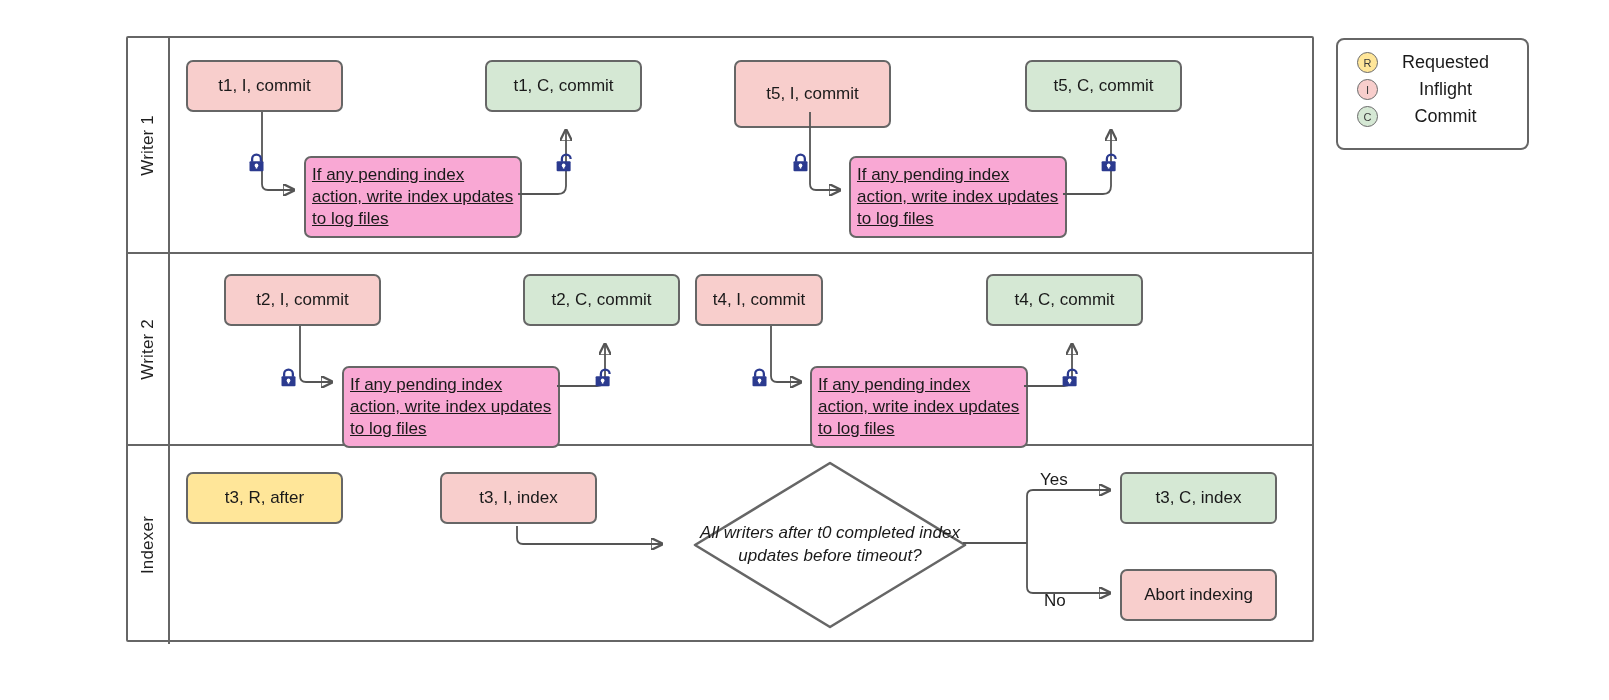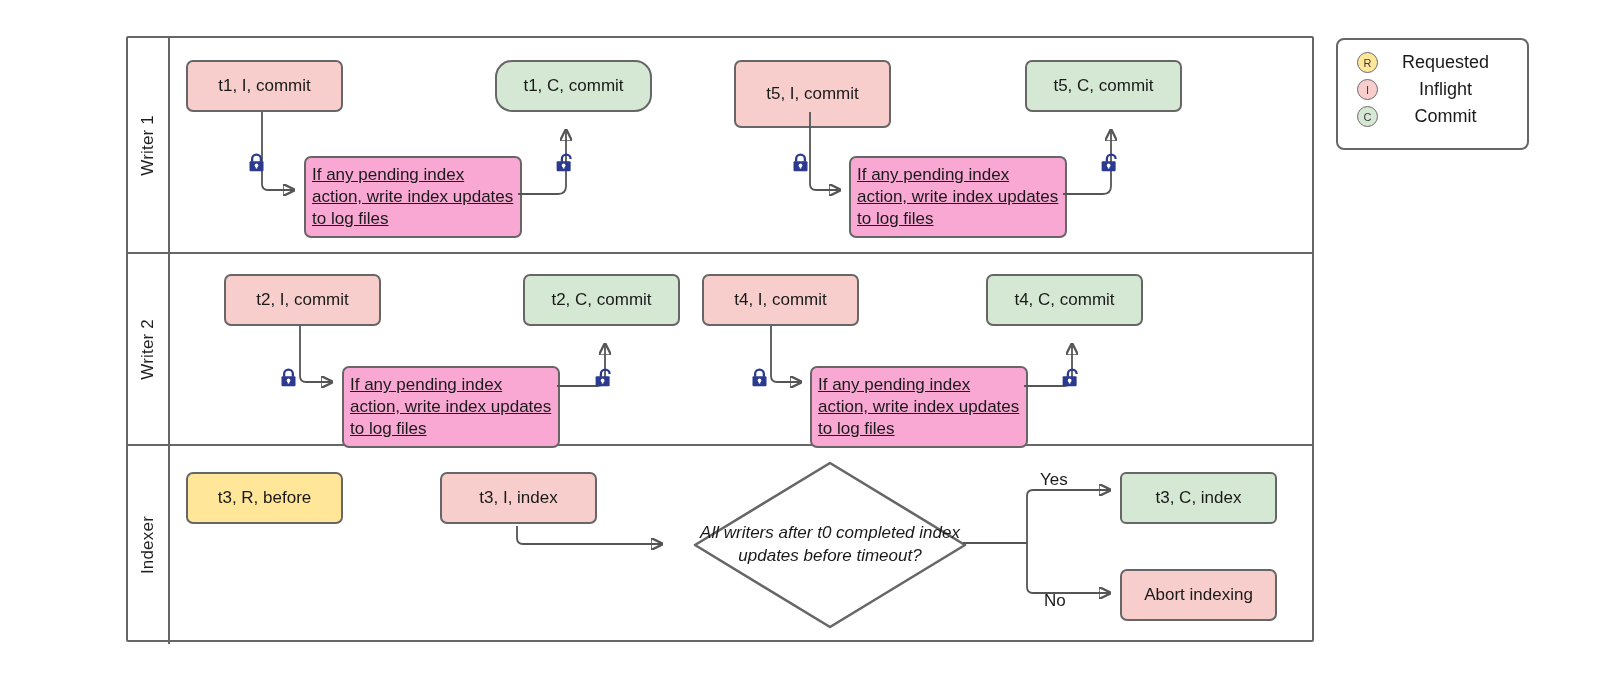--- a/index.html
+++ b/index.html
@@ -191,21 +191,21 @@
     <div class="lane" style="top:0px; height:216px;">
       <div class="lane-header">
         <span>Writer 1</span>
       </div>
       <div class="lane-body">
 
         <div class="node pink" style="left:16px; top:22px; width:157px; height:52px;">
           <span>t1, I, commit</span>
         </div>
 
-        <div class="node green" style="left:325px; top:22px; width:157px; height:52px;border-radius:17px;">
+        <div class="node green" style="left:315px; top:22px; width:157px; height:52px;">
           <span>t1, C, commit</span>
         </div>
 
         <div class="node white multiline" style="left:134px; top:118px; width:218px; height:82px;">
           <span>If any pending index action, write index updates to log files</span>
         </div>
 
         <div class="node pink" style="left:564px; top:22px; width:157px; height:68px;">
           <span>t5, I, commit</span>
         </div>
@@ -232,21 +232,21 @@
         </div>
 
         <div class="node green" style="left:353px; top:20px; width:157px; height:52px;">
           <span>t2, C, commit</span>
         </div>
 
         <div class="node white multiline" style="left:172px; top:112px; width:218px; height:82px;">
           <span>If any pending index action, write index updates to log files</span>
         </div>
 
-        <div class="node pink" style="left:525px; top:20px; width:157px; height:52px;margin-left:7px;">
+        <div class="node pink" style="left:525px; top:20px; width:128px; height:52px;">
           <span>t4, I, commit</span>
         </div>
 
         <div class="node green" style="left:816px; top:20px; width:157px; height:52px;">
           <span>t4, C, commit</span>
         </div>
 
         <div class="node white multiline" style="left:640px; top:112px; width:218px; height:82px;">
           <span>If any pending index action, write index updates to log files</span>
         </div>
@@ -254,21 +254,21 @@
       </div>
     </div>
 
     <div class="lane last" style="top:408px; height:198px;">
       <div class="lane-header">
         <span>Indexer</span>
       </div>
       <div class="lane-body">
 
         <div class="node yellow" style="left:16px; top:26px; width:157px; height:52px;">
-          <span>t3, R, before</span>
+          <span>t3, R, after</span>
         </div>
 
         <div class="node pink" style="left:270px; top:26px; width:157px; height:52px;">
           <span>t3, I, index</span>
         </div>
 
         <div class="diamond-wrap" style="left:522px; top:14px; width:276px; height:170px;">
           <svg width="276" height="170" viewBox="0 0 276 170">
             <polygon points="138,3 273,85 138,167 3,85" fill="#ffffff" stroke="#666666" stroke-width="2.6" stroke-linejoin="round"></polygon>
           </svg>

